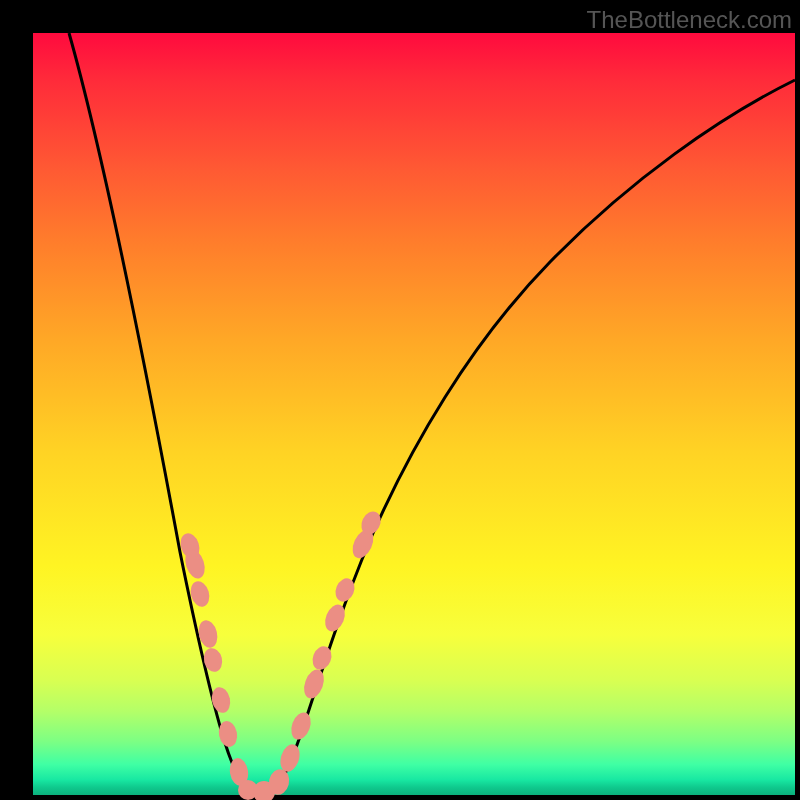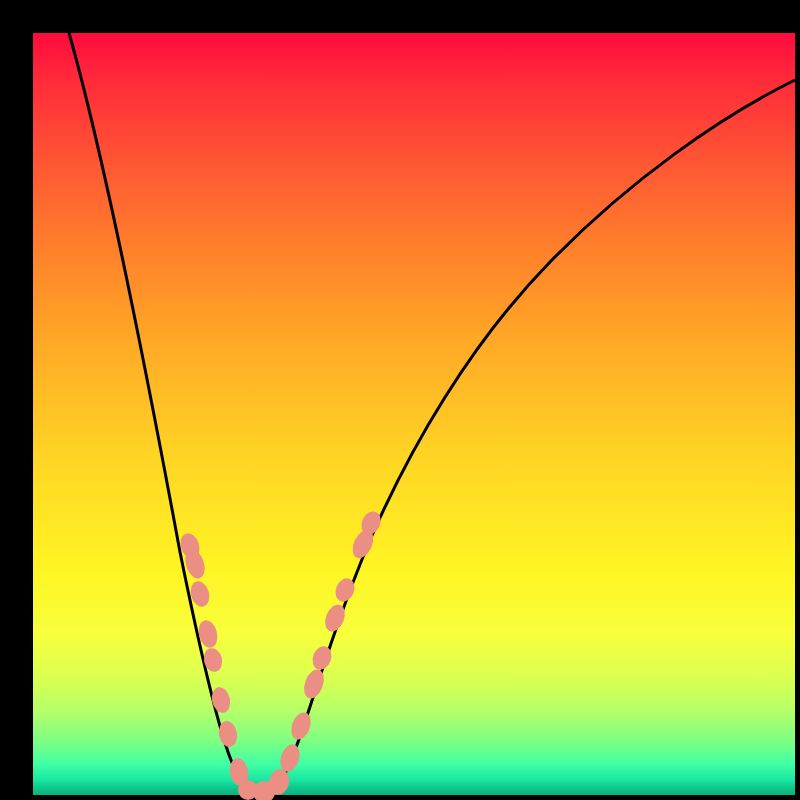--- a/index.html
+++ b/index.html
@@ -51,20 +51,21 @@
   position: absolute;
   inset: 0;
 }
 </style>
 </head>
 <body>
 
 <div class="frame">
   <div class="plot"></div>
 
+  <div class="watermark">TheBottleneck.com</div>
 
   <svg id="chart-svg" viewBox="0 0 800 800" width="800" height="800">
 
     <g id="curves-group">
         <path d="M 69 33 C 105 160, 150 390, 180 552 C 195 626, 209 690, 224 740 C 232 765, 242 790, 252 795" fill="none" stroke="#000" stroke-width="3"></path>
         <path d="M 271 795 C 280 788, 291 764, 305 722 C 322 670, 343 604, 370 540 C 410 448, 470 344, 550 262 C 630 180, 720 117, 795 80" fill="none" stroke="#000" stroke-width="3"></path>
       </g>
     <g id="markers-group">
         <ellipse cx="190" cy="546" rx="9" ry="13" fill="#eb8e84" transform="rotate(-18 190 546)"></ellipse>
         <ellipse cx="195" cy="564" rx="9" ry="15" fill="#eb8e84" transform="rotate(-18 195 564)"></ellipse>

